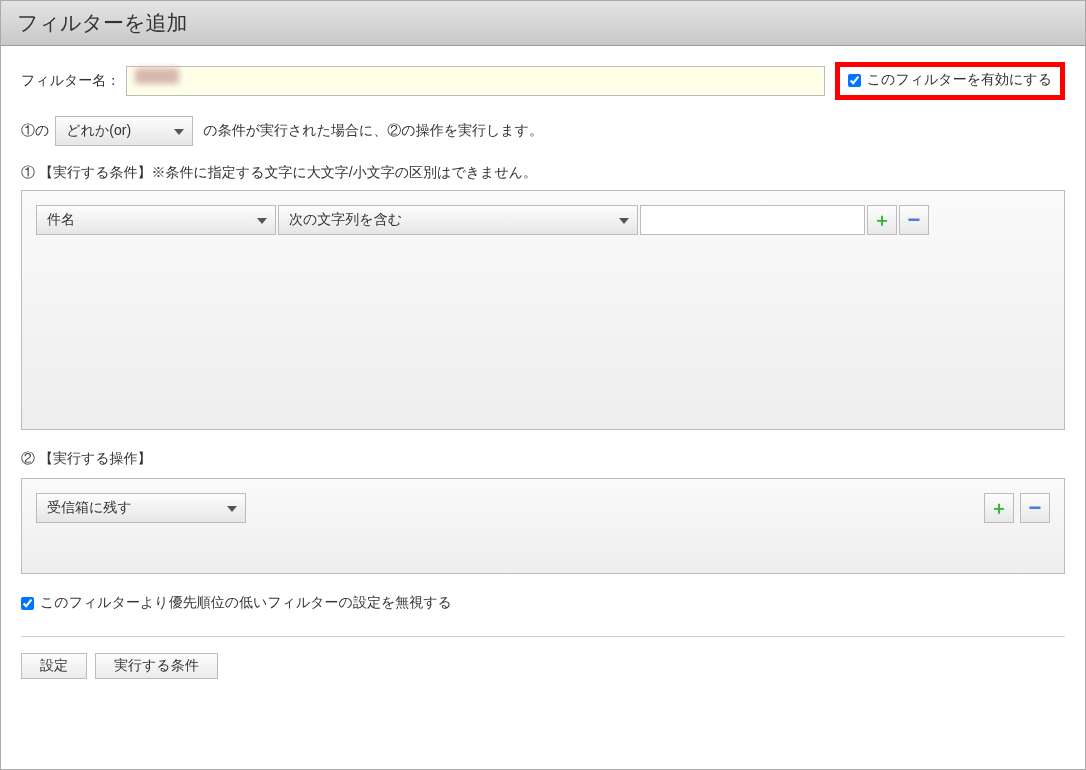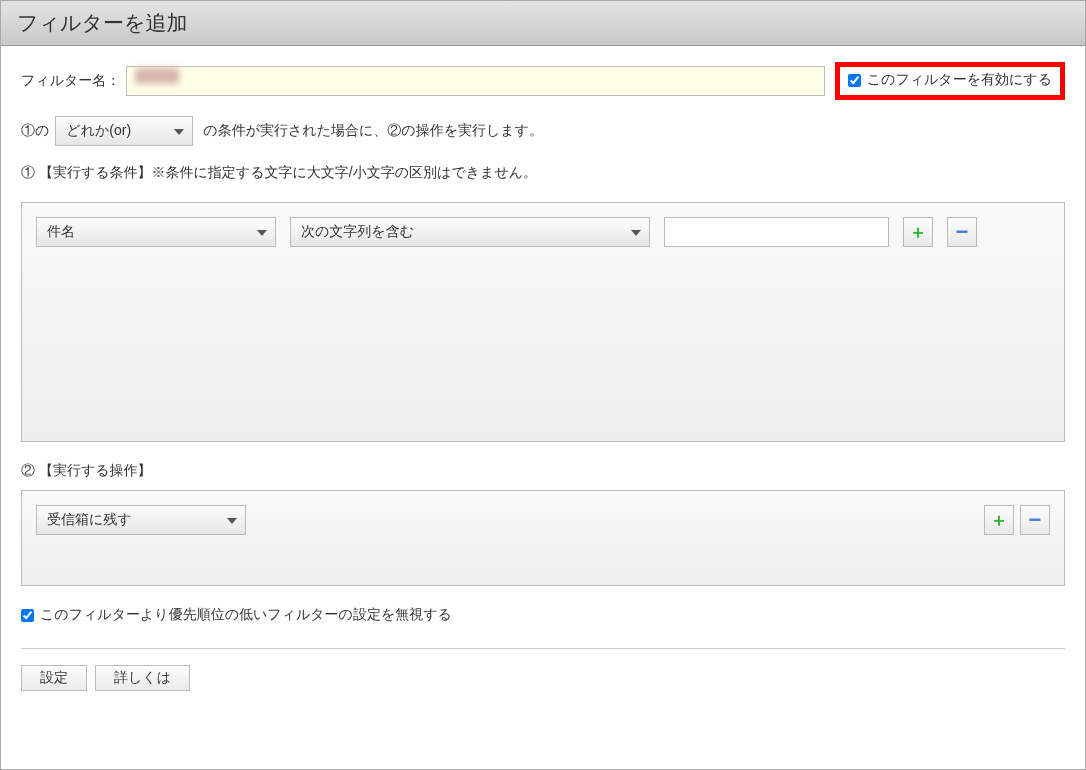--- a/index.html
+++ b/index.html
@@ -82,30 +82,30 @@
   position: absolute;
   right: 8px; top: 50%;
   margin-top: -2px;
   border-left: 5px solid transparent;
   border-right: 5px solid transparent;
   border-top: 6px solid #555;
 }
 .logic-row { display: flex; align-items: center; margin-bottom: 18px; }
 .logic-label-left { margin-right: 6px; }
 .logic-label-right { margin-left: 10px; }
-.conditions-label { margin-bottom: 20px; }
+.conditions-label { margin-bottom: 8px; }
 .panel {
   border: 1px solid #bbb;
   background: linear-gradient(#fafafa, #eee);
   margin-bottom: 20px;
   padding: 14px;
 }
 .conditions-panel { height: 240px; }
 .actions-panel { height: 96px; position: relative; }
-.cond-row { display: flex; align-items: center; gap: 14px; }
+.cond-row { display: flex; align-items: center; gap: 2px; }
 .cond-select-1 { width: 240px; }
 .cond-select-2 { width: 360px; }
 .cond-input {
   width: 225px;
   height: 30px;
   border: 1px solid #bbb;
   background: #fff;
   padding: 0 8px;
   font-size: 14px;
 }
@@ -215,18 +215,18 @@
     <div class="priority-row">
       <input type="checkbox" checked="" style="">
       <span>このフィルターより優先順位の低いフィルターの設定を無視する</span>
     </div>
 
     <div class="divider"></div>
 
     <div class="footer-row">
       <div class="footer-buttons">
         <div class="btn">設定</div>
-        <div class="btn">詳しくは</div>
+        <div class="btn">実行する条件</div>
       </div>
     </div>
 
   </div>
 </div>
 
 </body></html>

